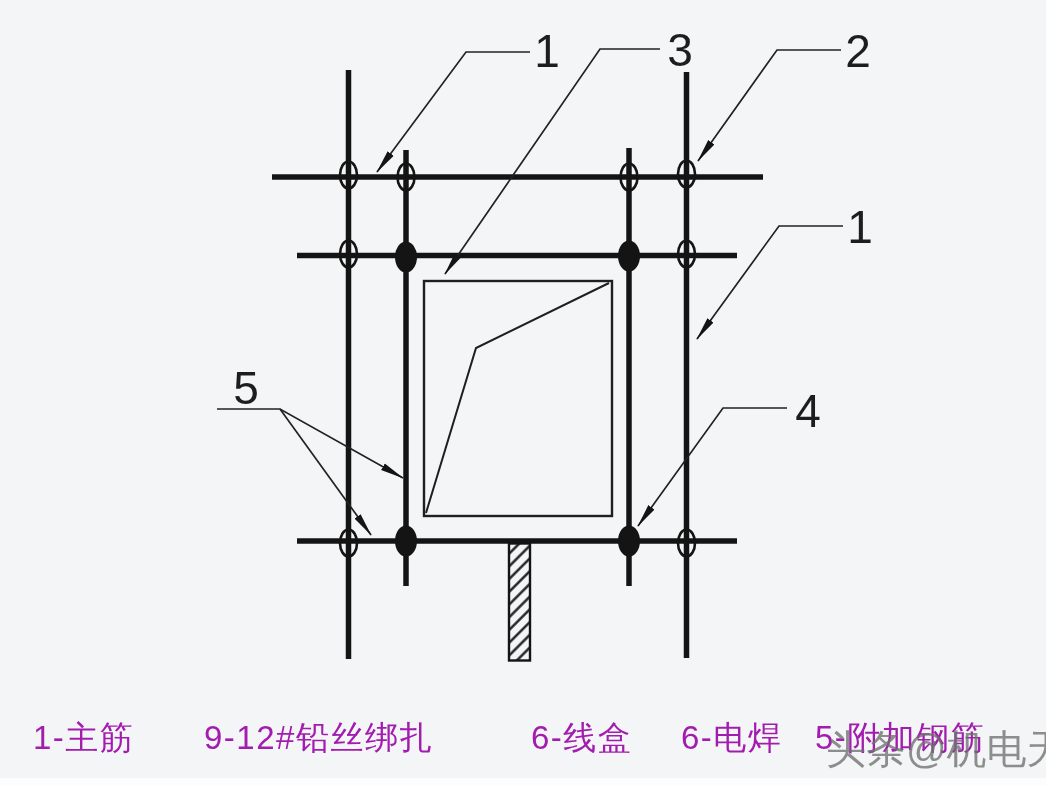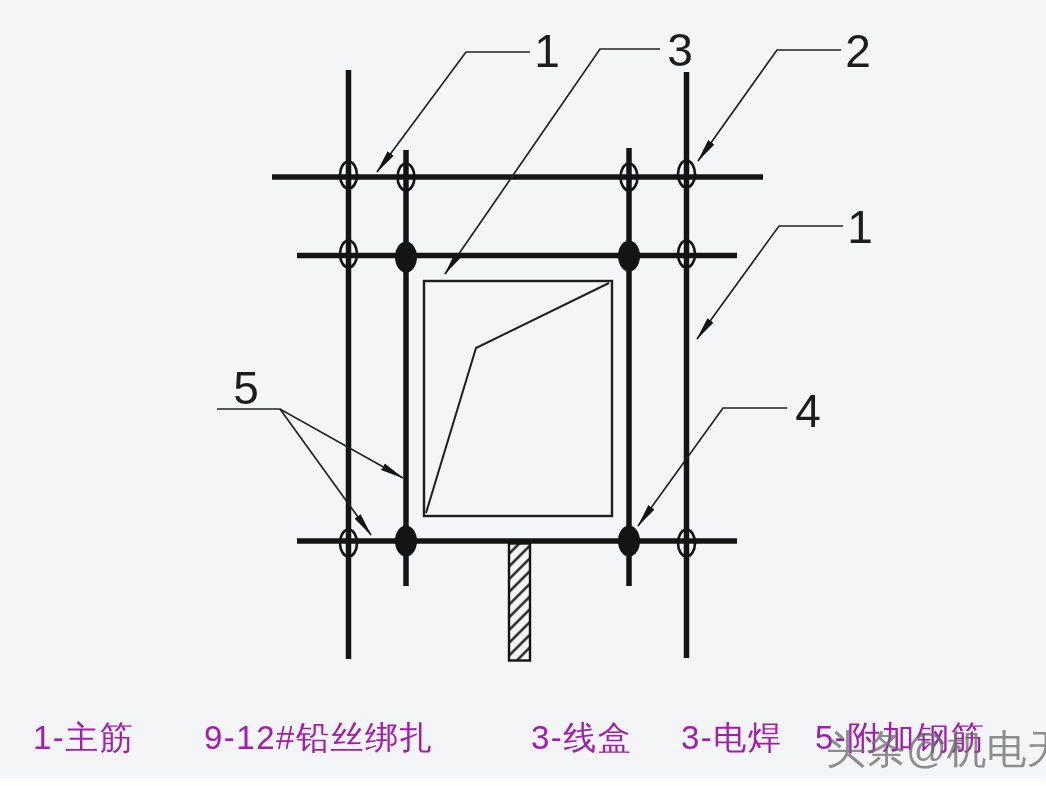--- a/index.html
+++ b/index.html
@@ -113,21 +113,21 @@
       <text class="callout-num" x="858" y="67" text-anchor="middle">2</text>
       <text class="callout-num" x="860" y="243" text-anchor="middle">1</text>
       <text class="callout-num" x="808" y="427" text-anchor="middle">4</text>
       <text class="callout-num" x="246" y="404" text-anchor="middle">5</text>
     </g>
   </svg>
 
   <div>
     <span class="legend-item" style="left:33px">1-主筋</span>
     <span class="legend-item" style="left:204px">9-12#铅丝绑扎</span>
-    <span class="legend-item" style="left:531px">3-线盒</span>
-    <span class="legend-item" style="left:681px">3-电焊</span>
+    <span class="legend-item" style="left:531px">6-线盒</span>
+    <span class="legend-item" style="left:681px">6-电焊</span>
     <span class="legend-item" style="left:815px">5-附加钢筋</span>
   </div>
 
   <div class="watermark">头条@机电天下</div>
 
   <div class="bottom-strip"></div>
 </div>
 
 </body></html>

